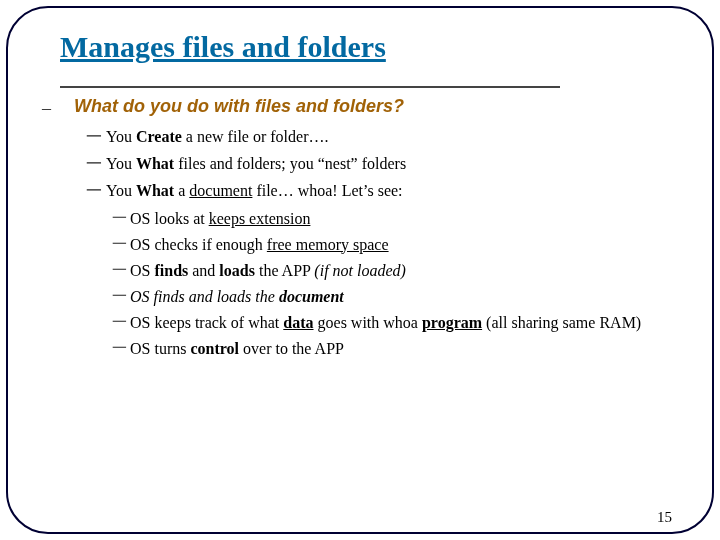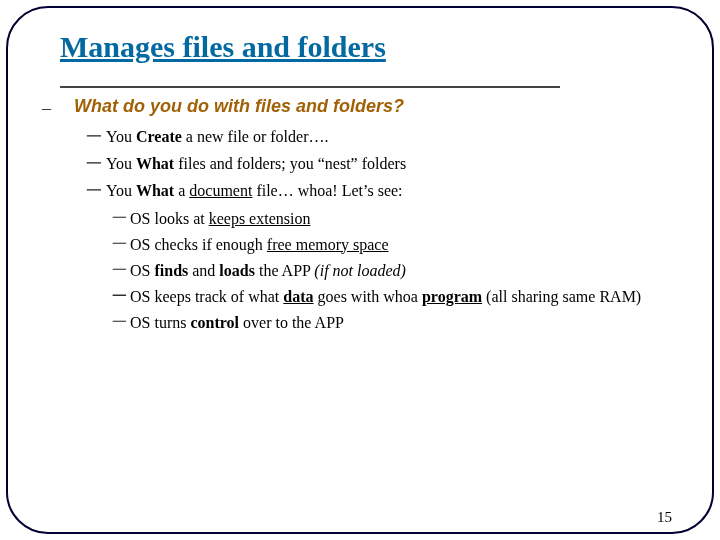--- a/index.html
+++ b/index.html
@@ -141,20 +141,21 @@
             <span>OS checks if enough  </span><span class="ud">free memory space</span>
           </div>
 
           <div class="lvl3-item">
             <span class="lvl3-bullet">一</span>
             <span>OS </span><b>finds</b><span> and </span><b>loads</b><span> the APP  </span><i>(if not loaded)</i>
           </div>
 
           <div class="lvl3-item">
             <span class="lvl3-bullet">一</span>
+            <i><span>OS finds and loads the </span><b>document</b></i>
           </div>
 
           <div class="lvl3-item">
             <span class="lvl3-bullet">一</span>
             <span>OS keeps track of what </span><b class="ud">data</b><span> goes with whoa </span><b class="ud">program</b><span> (all sharing same RAM)</span>
           </div>
 
           <div class="lvl3-item">
             <span class="lvl3-bullet">一</span>
             <span>OS turns </span><b>control</b><span> over to the APP</span>

